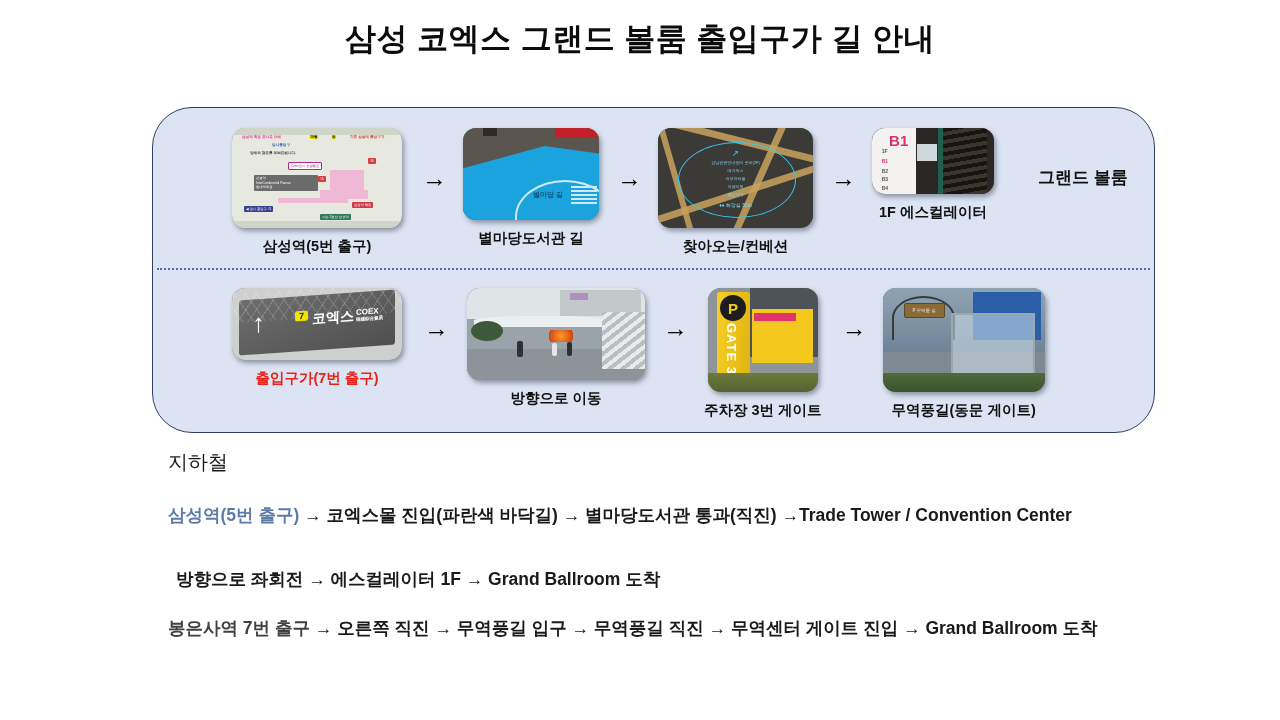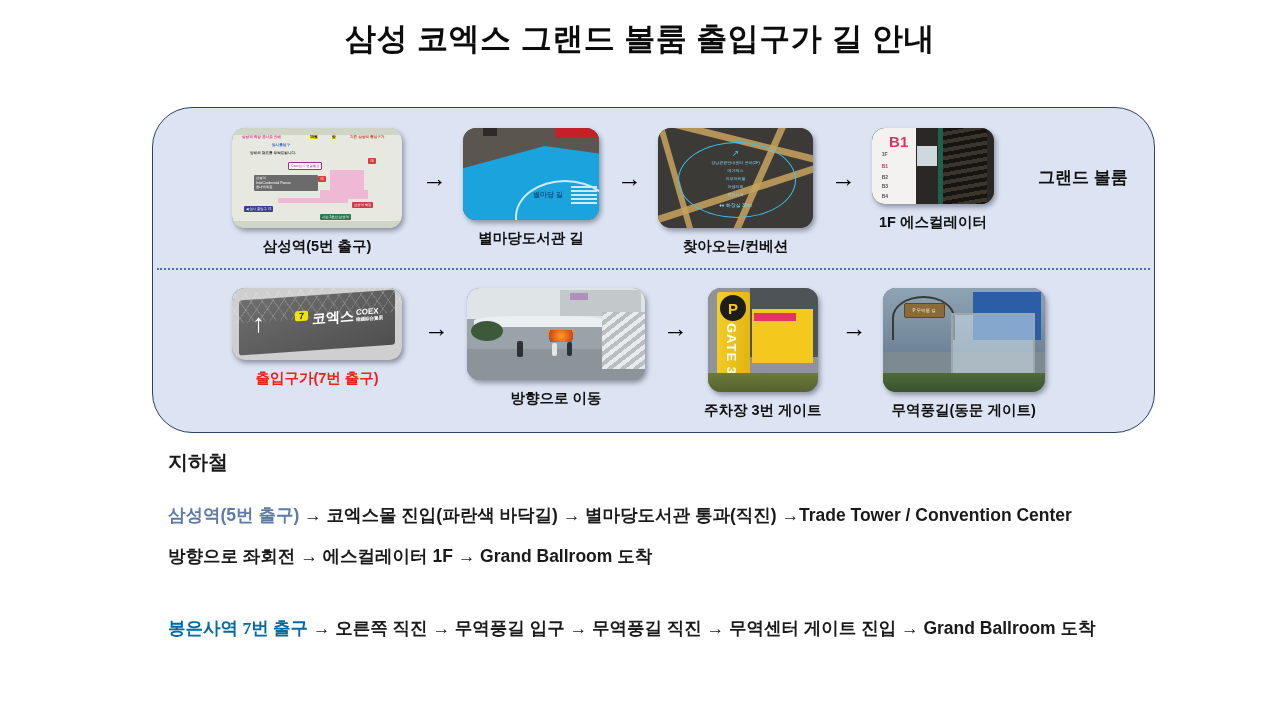--- a/index.html
+++ b/index.html
@@ -91,36 +91,36 @@
     color: #111111;
     white-space: nowrap;
     align-self: flex-start;
   }
 
   
   #subway-heading {
     position: absolute;
     left: 168px; top: 449px;
     font-size: 20px;
-    font-weight: bold;
+    font-weight: normal;
     color: #1a1a1a;
   }
   .route-line {
     position: absolute;
     left: 168px;
     font-size: 17.5px;
     font-weight: bold;
     color: #1a1a1a;
     white-space: nowrap;
   }
   #line-subway-1 { top: 503px; }
-  #line-subway-2 { top: 544px; }
+  #line-subway-2 { top: 567px; margin-left: 8px; }
   #line-walk-1   { top: 616px; }
   .hl-blue   { color: #5d7ba8; }
-  .hl-orange { color: #0369a1; font-family: Liberation Serif, serif; }
+  .hl-orange { color: #404040; }
 
   
   .ph { width: 100%; height: 100%; position: relative; }
 
   
   .p-notice { background: #e7e9e1; }
   .p-notice .band  { position:absolute; left:0; right:0; height:7px; background:#cfd6c8; }
   .p-notice .pinkpath { position:absolute; background:#efb9d6; }
   .p-notice .tag { position:absolute; font-size:3.3px; color:#fff; border-radius:1px;
                    padding:1px 2px; white-space:nowrap; }
@@ -290,21 +290,21 @@
         <div class="txt" style="top:64px;">봉은사역</div>
         <div class="txt" style="top:74px;font-size:5px;">♦♦ 화장실 30m</div>
       </div>
     </div>
     <div class="caption">찾아오는/컨베션</div>
   </div>
 
   <div class="arrow" style="margin:38px 16px 0 18px;">→</div>
 
   <div class="route-step">
-    <div class="photo-frame" style="width:122px;height:76px;">
+    <div class="photo-frame" style="width:122px;height:66px;">
       <div class="ph p-escalator">
         <div class="board"></div>
         <div class="b1">B1</div>
         <div class="flr" style="top:30%;">1F</div>
         <div class="flr pink" style="top:46%;">B1</div>
         <div class="flr" style="top:60%;">B2</div>
         <div class="flr" style="top:73%;">B3</div>
         <div class="flr" style="top:86%;">B4</div>
         <div class="glass" style="left:37%;top:24%;width:16%;height:26%;"></div>
         <div class="rail" style="left:54%;top:0;width:6px;bottom:0;"></div>

